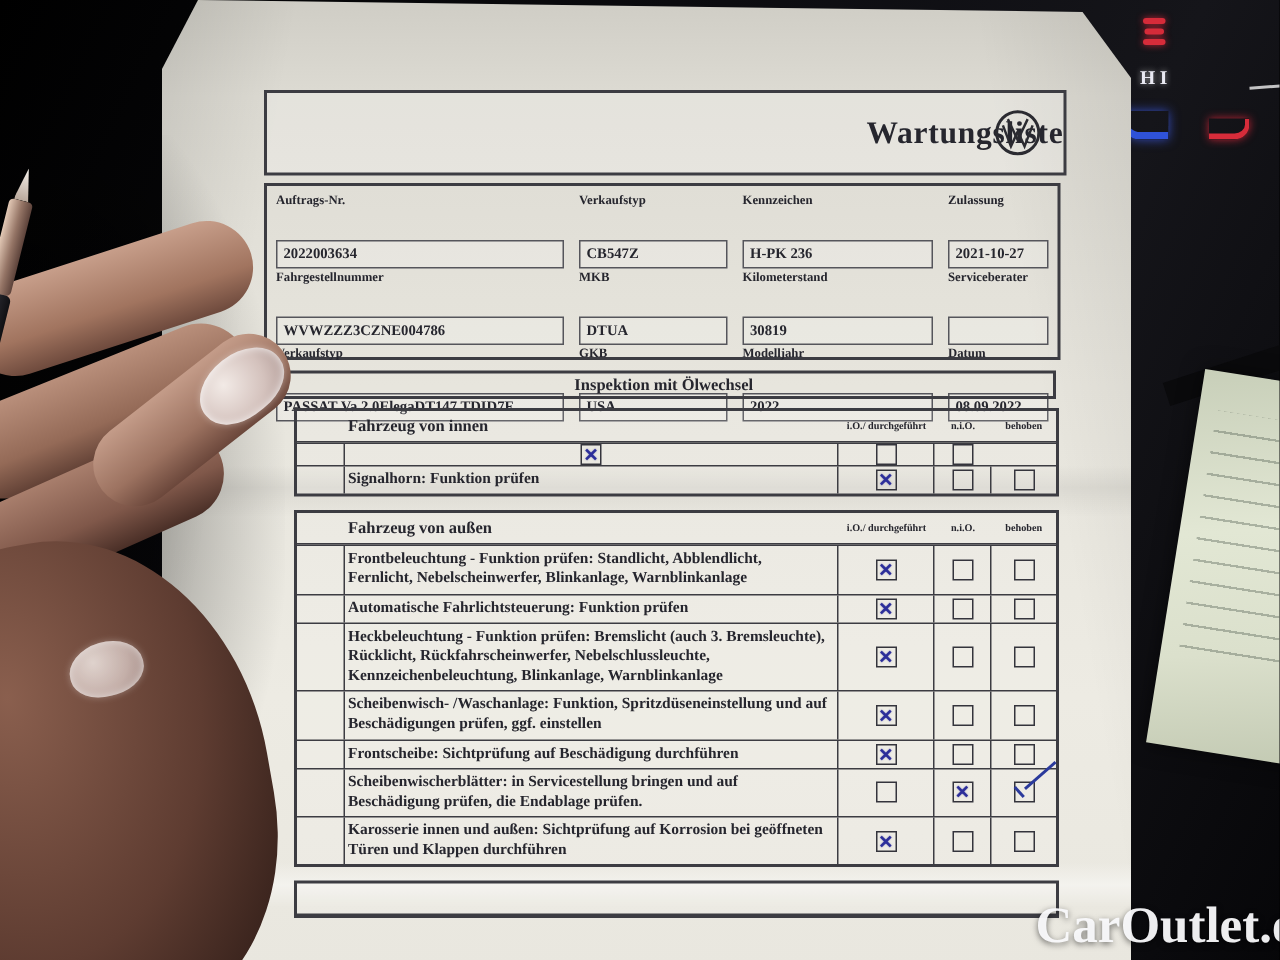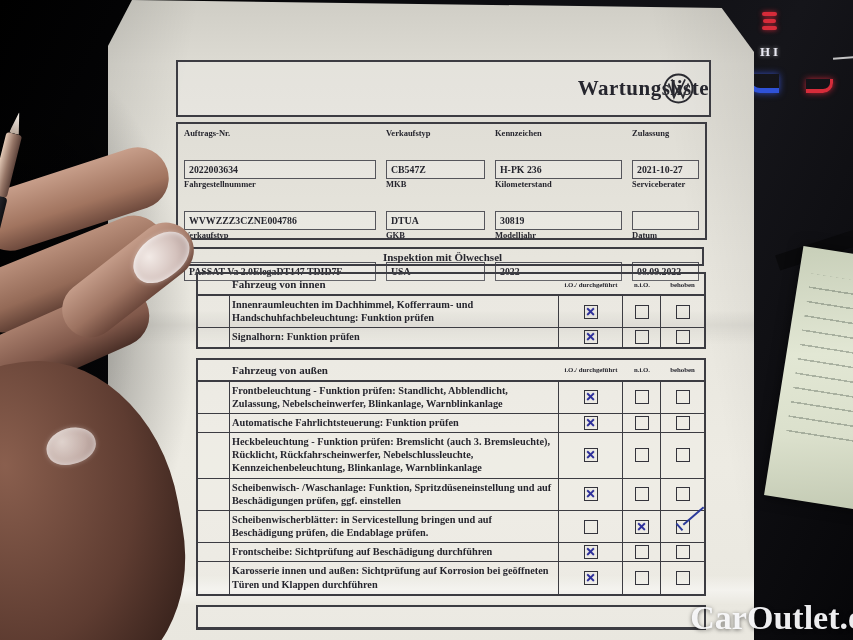--- a/index.html
+++ b/index.html
@@ -178,21 +178,20 @@
 
       <div class="section">
         <div class="sec-head">
           <span class="sec-title">Fahrzeug von innen</span>
           <span class="colh">i.O./ durchgeführt</span>
           <span class="colh">n.i.O.</span>
           <span class="colh">behoben</span>
         </div>
         <div class="crow">
           <div class="c-left"></div>
-          <div class="c-text">Innenraumleuchten im Dachhimmel, Kofferraum- und Handschuhfachbeleuchtung: Funktion prüfen</div>
           <div class="c-check">
               <span class="cb cb-x"></span>
             </div>
           <div class="c-check">
               <span class="cb"></span>
             </div>
           <div class="c-check">
               <span class="cb"></span>
             </div>
         </div>
@@ -213,21 +212,21 @@
 
       <div class="section">
         <div class="sec-head">
           <span class="sec-title">Fahrzeug von außen</span>
           <span class="colh">i.O./ durchgeführt</span>
           <span class="colh">n.i.O.</span>
           <span class="colh">behoben</span>
         </div>
         <div class="crow">
           <div class="c-left"></div>
-          <div class="c-text">Frontbeleuchtung - Funktion prüfen: Standlicht, Abblendlicht, Zulassung, Nebelscheinwerfer, Blinkanlage, Warnblinkanlage</div>
+          <div class="c-text">Frontbeleuchtung - Funktion prüfen: Standlicht, Abblendlicht, Fernlicht, Nebelscheinwerfer, Blinkanlage, Warnblinkanlage</div>
           <div class="c-check">
               <span class="cb cb-x"></span>
             </div>
           <div class="c-check">
               <span class="cb"></span>
             </div>
           <div class="c-check">
               <span class="cb"></span>
             </div>
         </div>
@@ -265,42 +264,42 @@
             </div>
           <div class="c-check">
               <span class="cb"></span>
             </div>
           <div class="c-check">
               <span class="cb"></span>
             </div>
         </div>
         <div class="crow">
           <div class="c-left"></div>
+          <div class="c-text">Frontscheibe: Sichtprüfung auf Beschädigung durchführen</div>
+          <div class="c-check">
+              <span class="cb cb-x"></span>
+            </div>
+          <div class="c-check">
+              <span class="cb"></span>
+            </div>
+          <div class="c-check">
+              <span class="cb"></span>
+            </div>
+        </div>
+        <div class="crow">
+          <div class="c-left"></div>
           <div class="c-text">Scheibenwischerblätter: in Servicestellung bringen und auf Beschädigung prüfen, die Endablage prüfen.</div>
           <div class="c-check">
               <span class="cb"></span>
             </div>
           <div class="c-check">
               <span class="cb cb-x"></span>
             </div>
           <div class="c-check">
               <span class="cb cb-tick"></span>
-            </div>
-        </div>
-        <div class="crow">
-          <div class="c-left"></div>
-          <div class="c-text">Frontscheibe: Sichtprüfung auf Beschädigung durchführen</div>
-          <div class="c-check">
-              <span class="cb cb-x"></span>
-            </div>
-          <div class="c-check">
-              <span class="cb"></span>
-            </div>
-          <div class="c-check">
-              <span class="cb"></span>
             </div>
         </div>
         <div class="crow">
           <div class="c-left"></div>
           <div class="c-text">Karosserie innen und außen: Sichtprüfung auf Korrosion bei geöffneten Türen und Klappen durchführen</div>
           <div class="c-check">
               <span class="cb cb-x"></span>
             </div>
           <div class="c-check">
               <span class="cb"></span>

